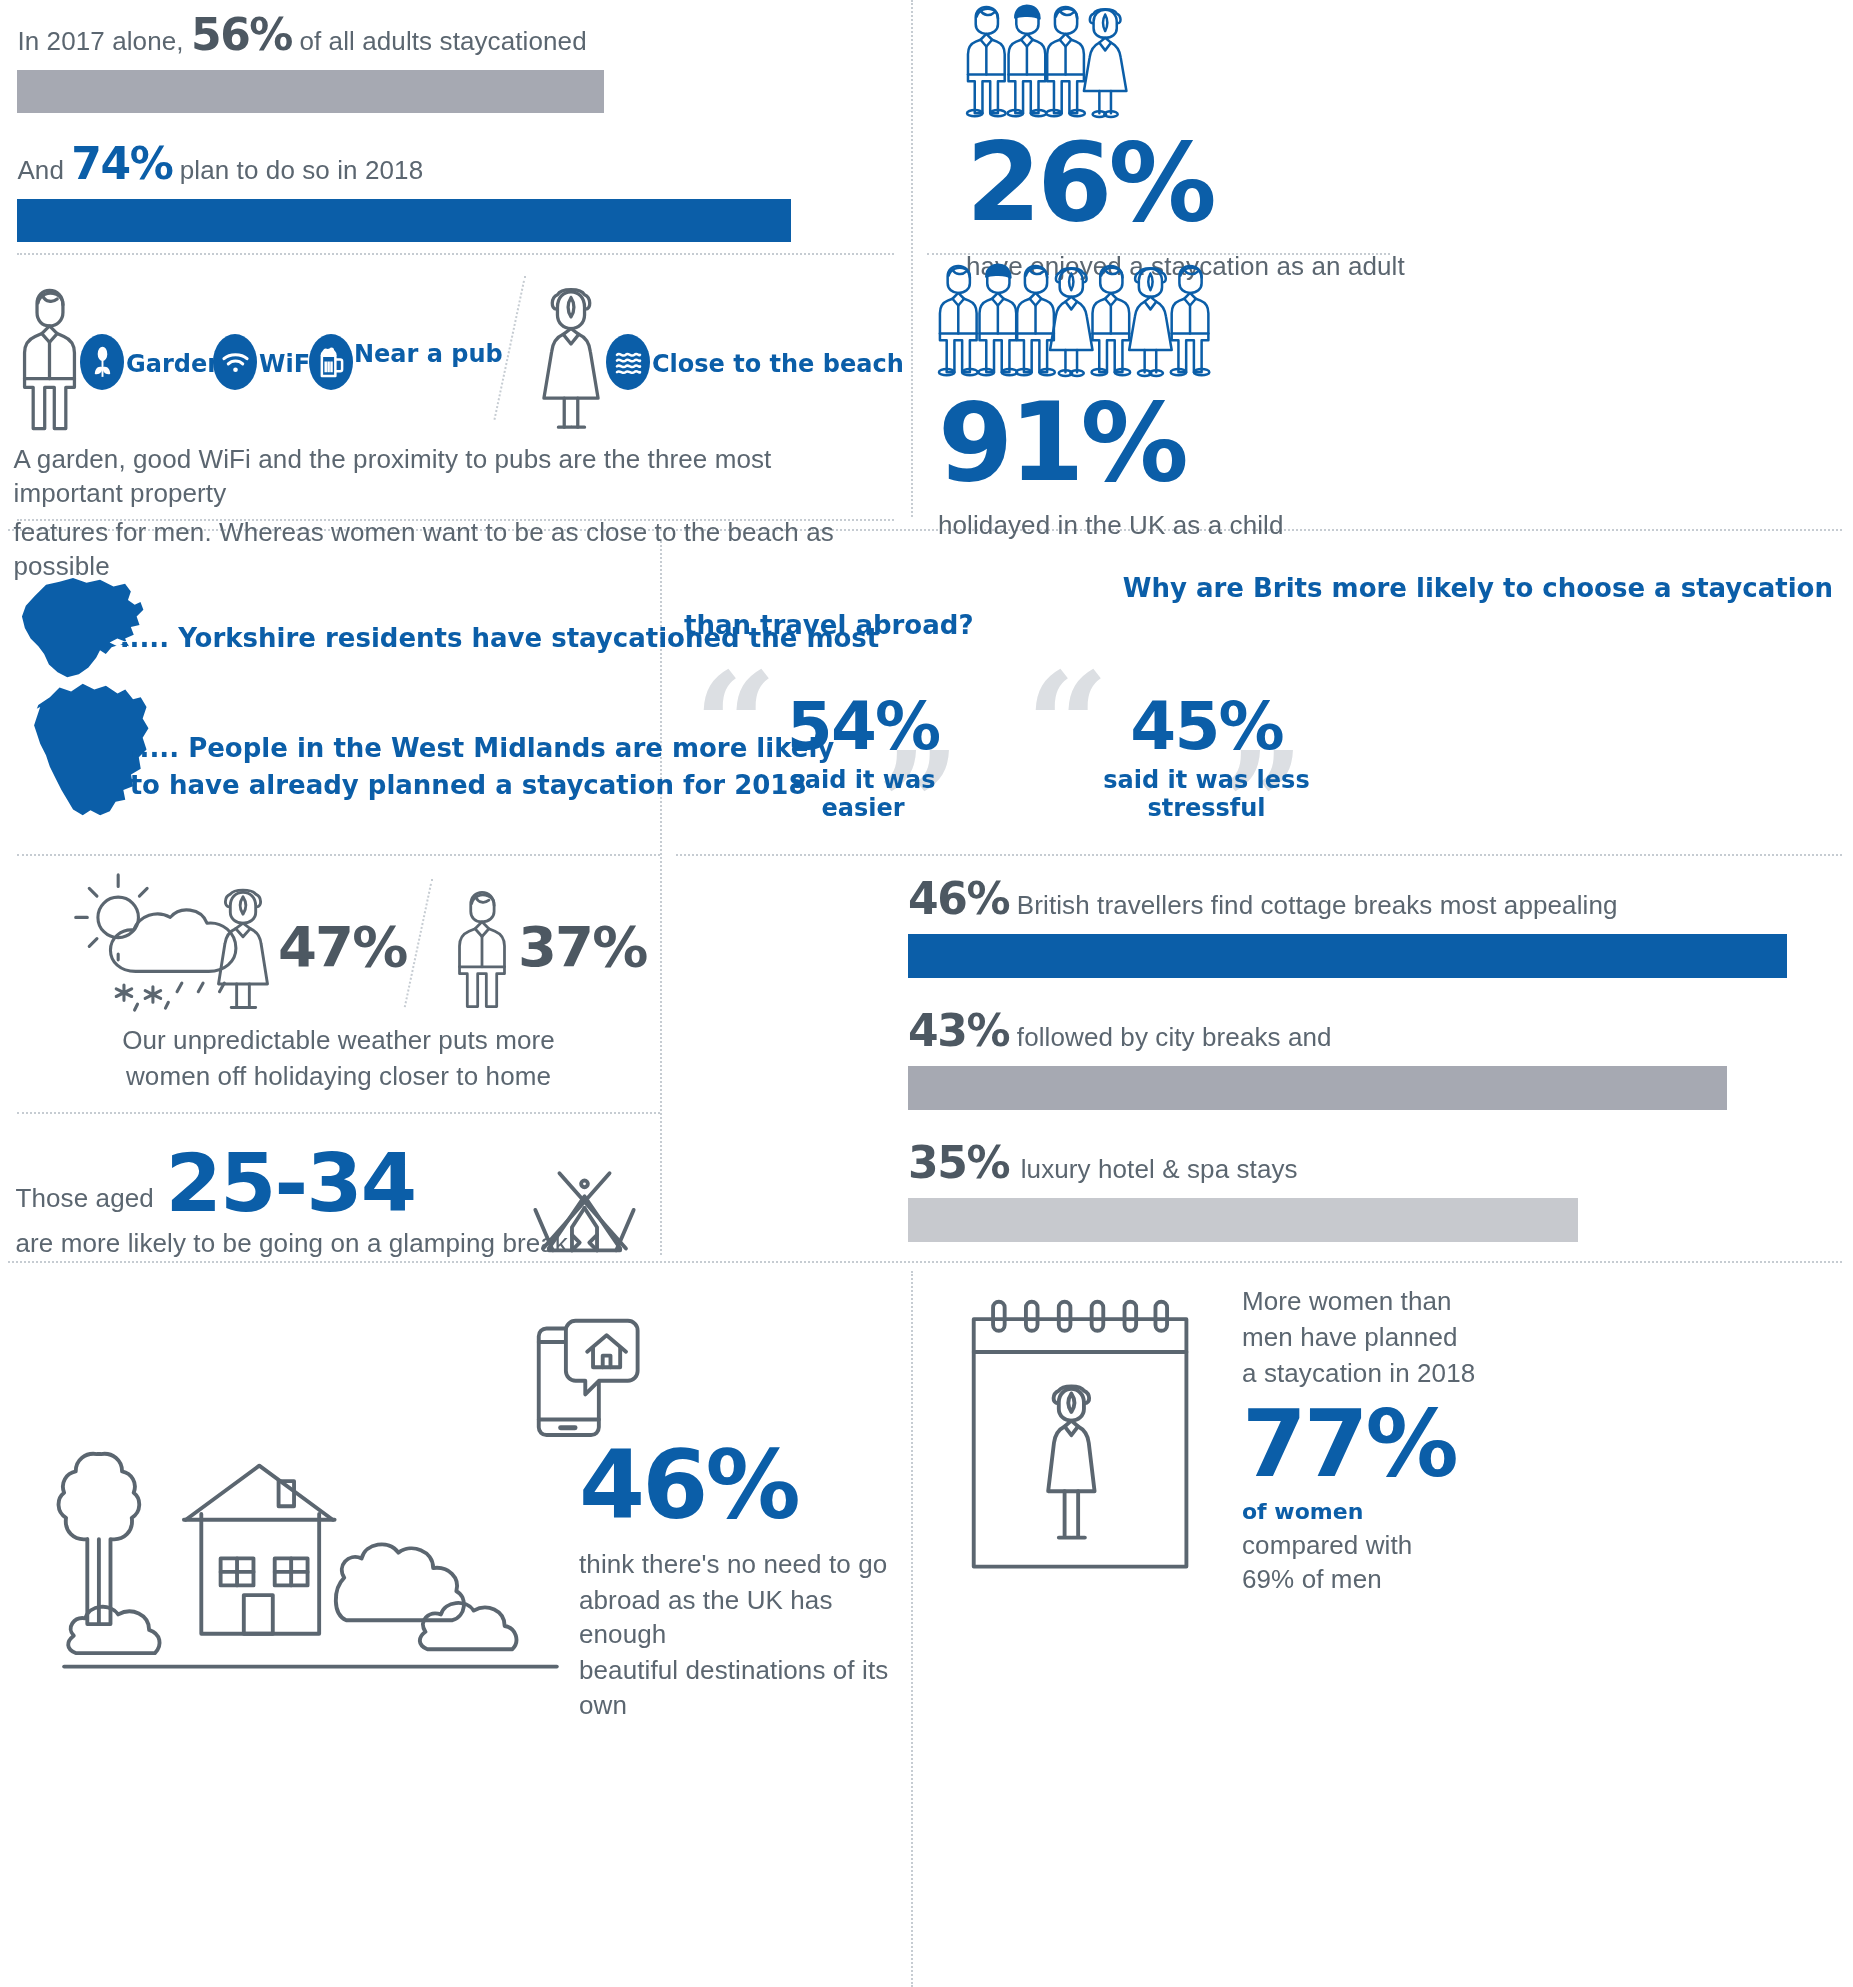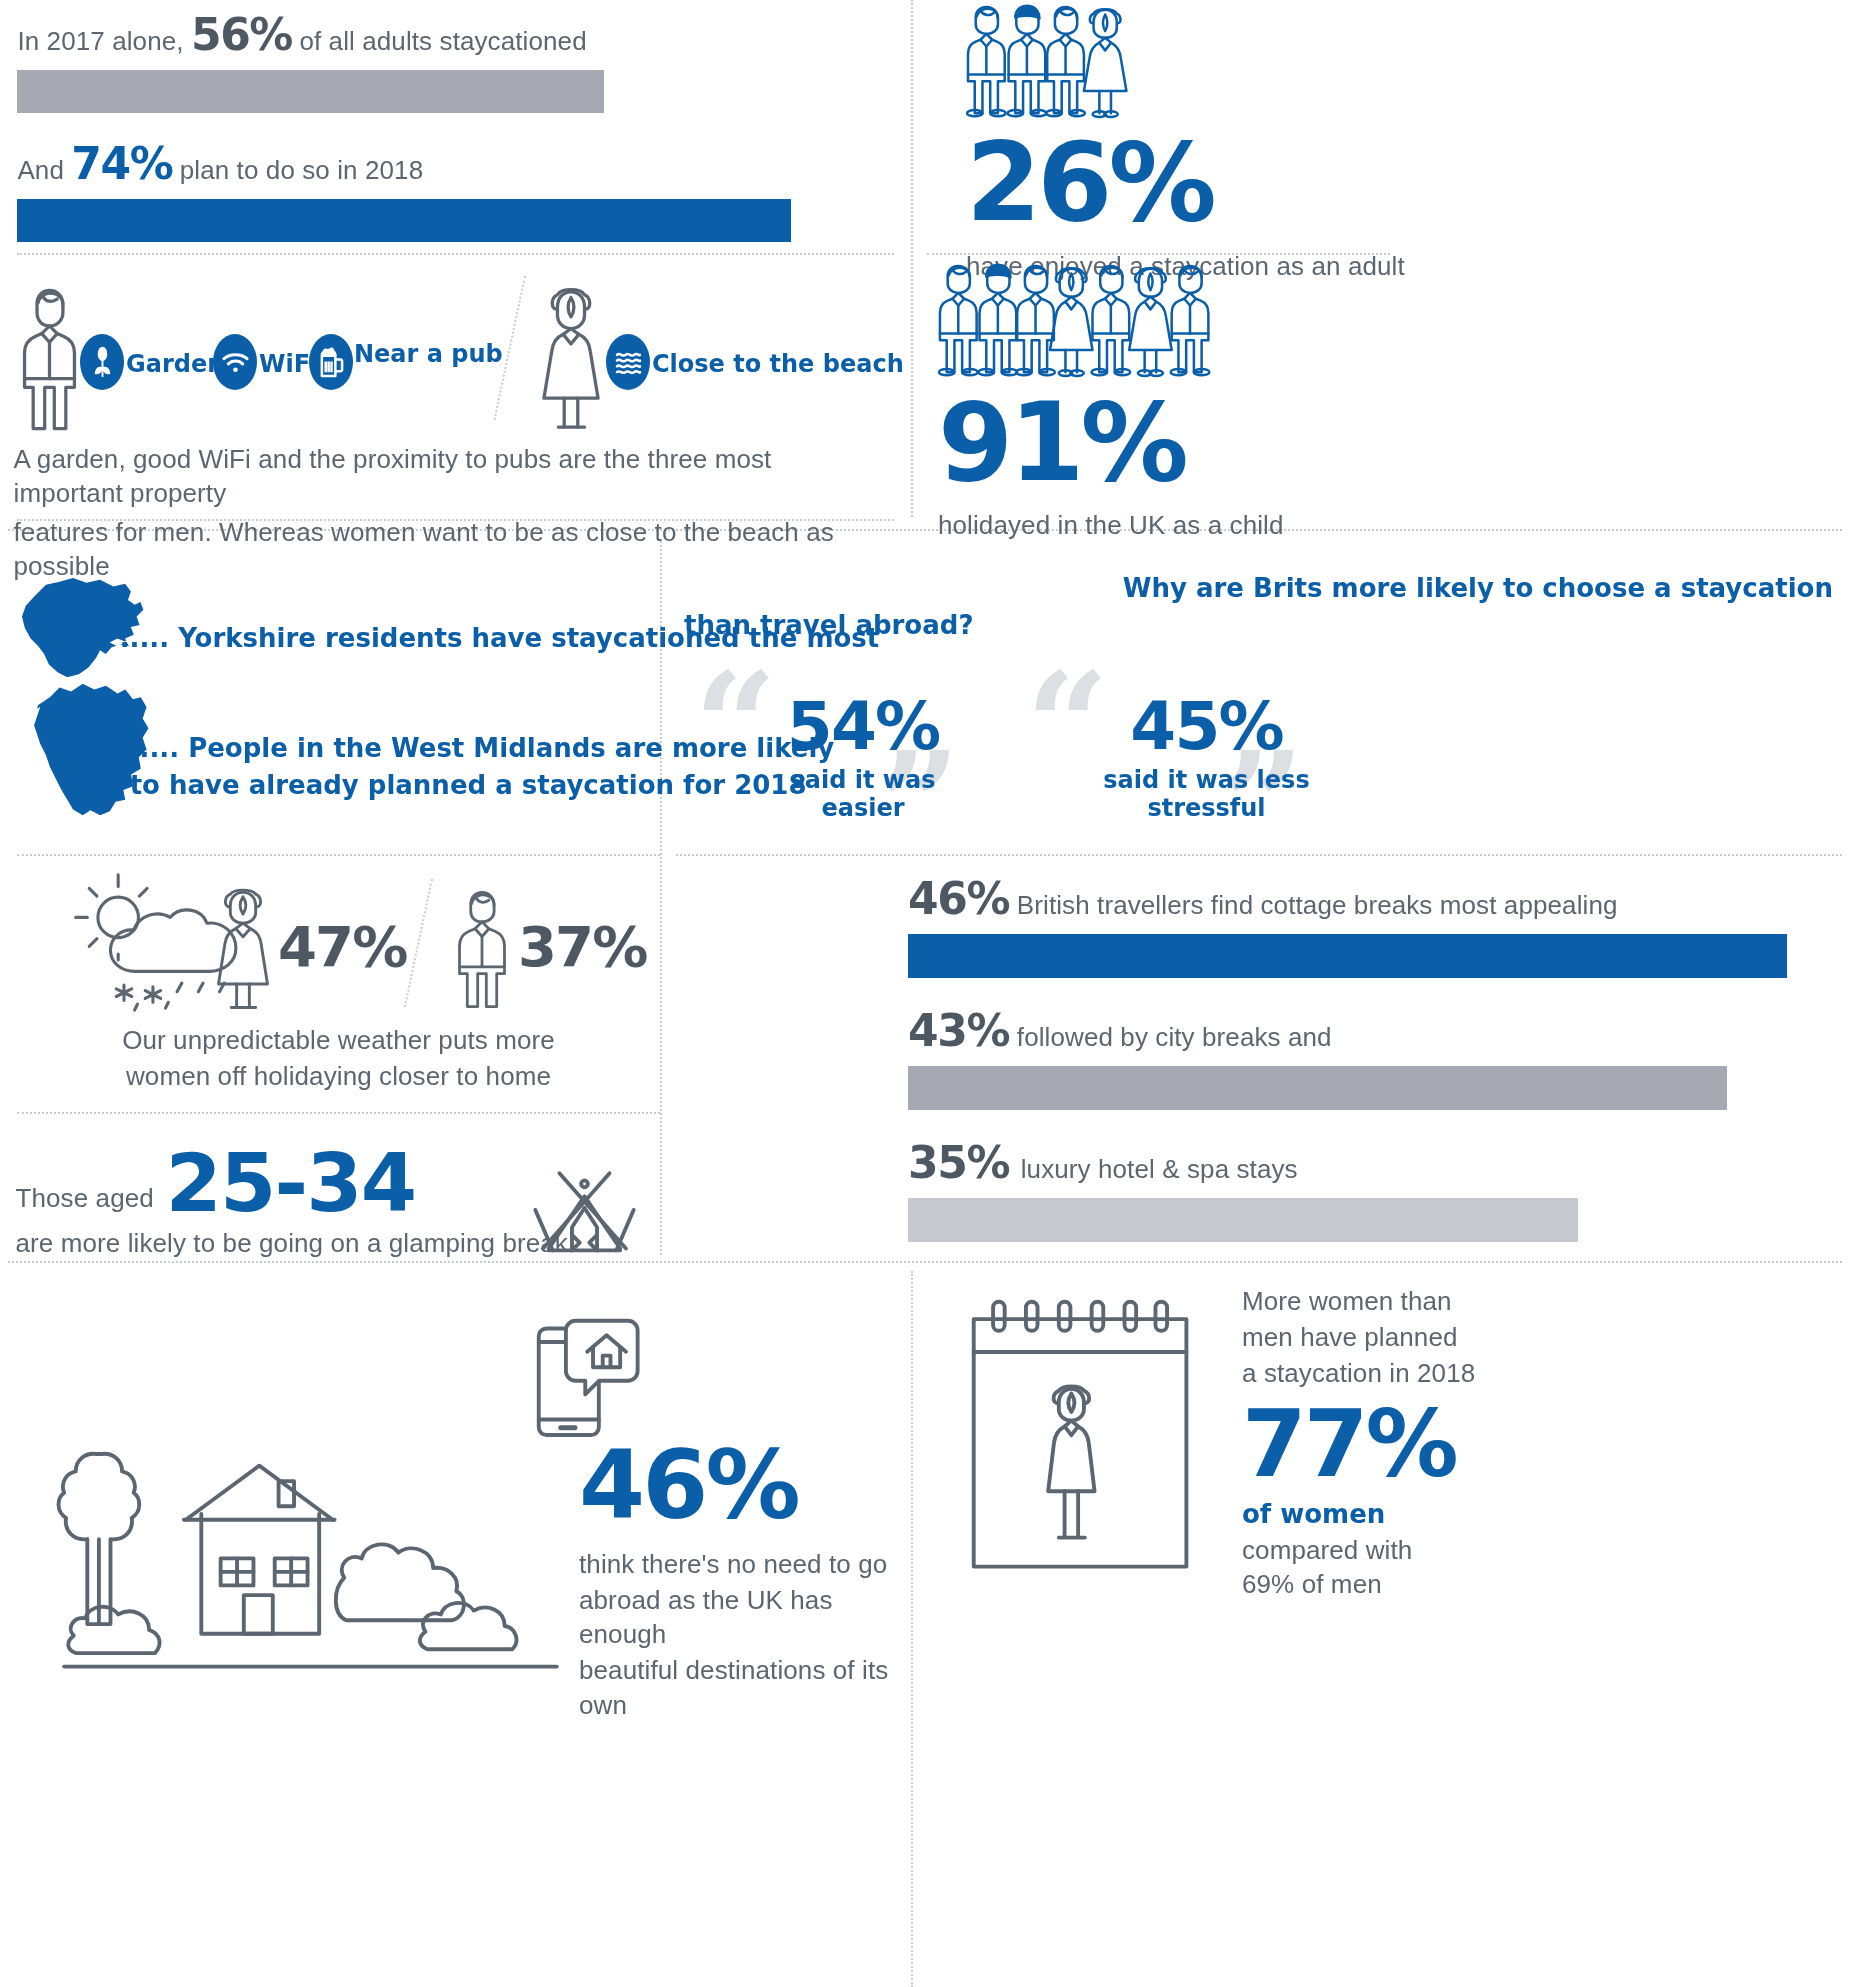--- a/index.html
+++ b/index.html
@@ -513,20 +513,20 @@
           <path d="M24 112 L24 158 M38 112 L38 158"></path>
           <path d="M18 160 h13 M32 160 h13"></path>
         </g>
       </svg>
     </div>
     <div class="absbox" style="left:276px; top:0px; width:251px;">
       <div class="sentence">More women than</div>
       <div class="sentence" style="margin-top:1.9px;">men have planned</div>
       <div class="sentence" style="margin-top:1.9px;">a staycation in 2018</div>
       <div class="stat-huge" style="font-size:93px; letter-spacing:-2.9px; margin-top:7.7px;">77%</div>
-      <div class="bold-blue-label" style="font-size:26px; margin-top:7.7px;">of women</div>
+      <div class="bold-blue-label" style="font-size:22px; margin-top:7.7px;">of women</div>
       <div class="sentence" style="margin-top:3.9px;">compared with</div>
       <div class="sentence" style="margin-top:0;">69% of men</div>
     </div>
   </div>
 
 </div>
 
 
 </body></html>

